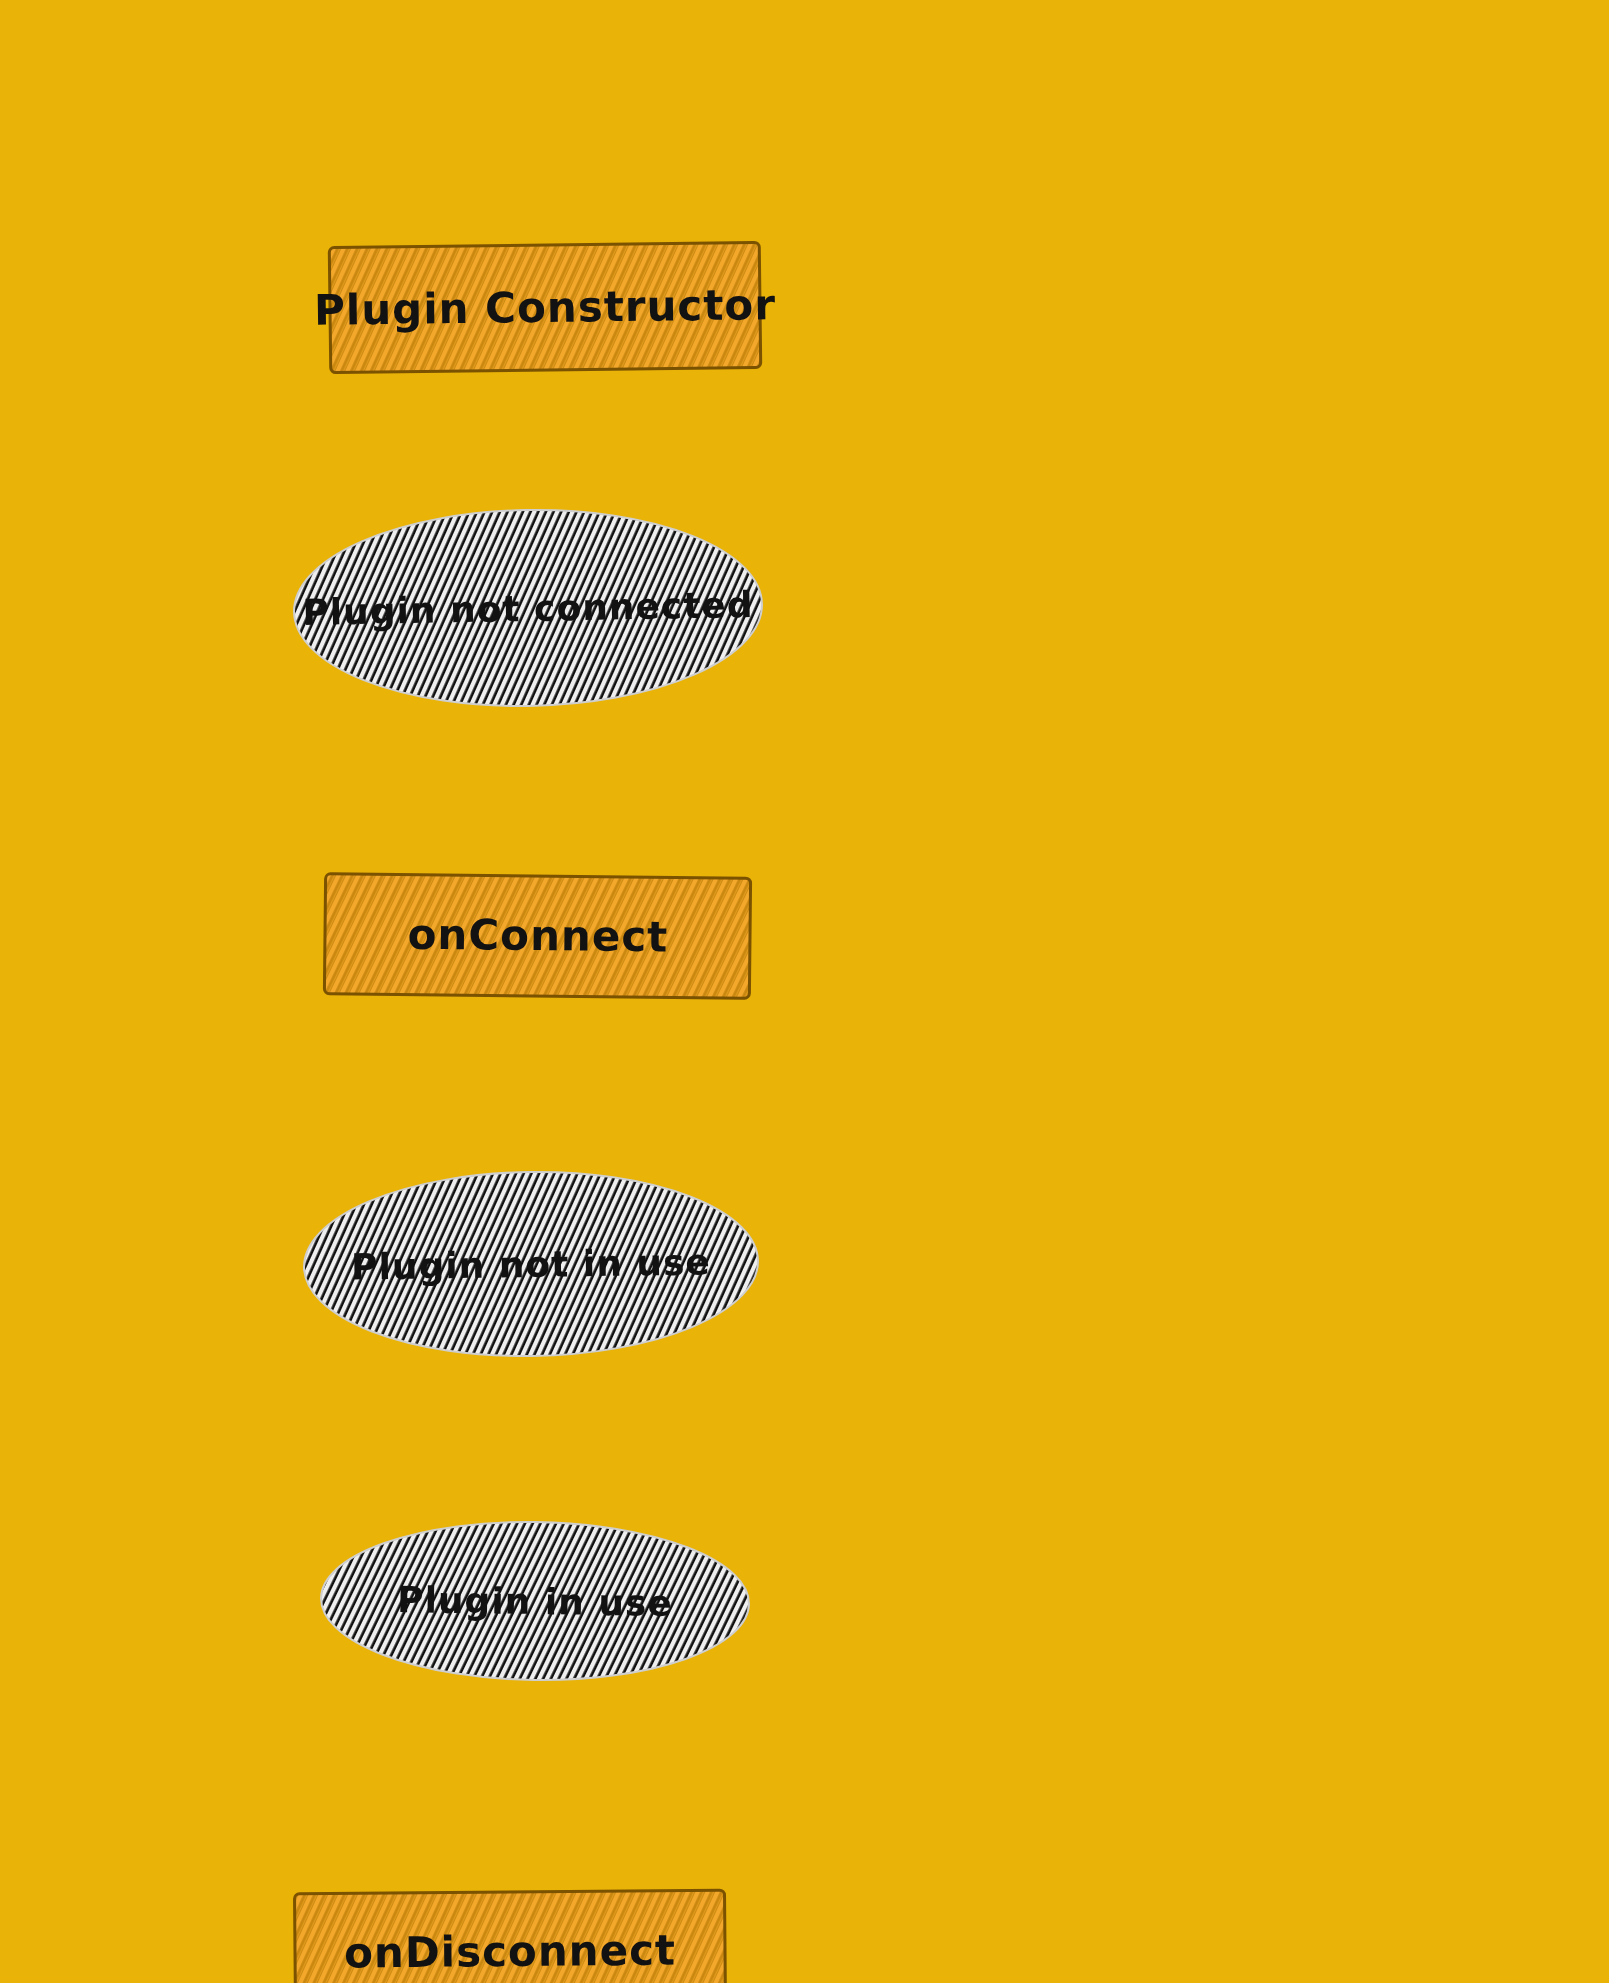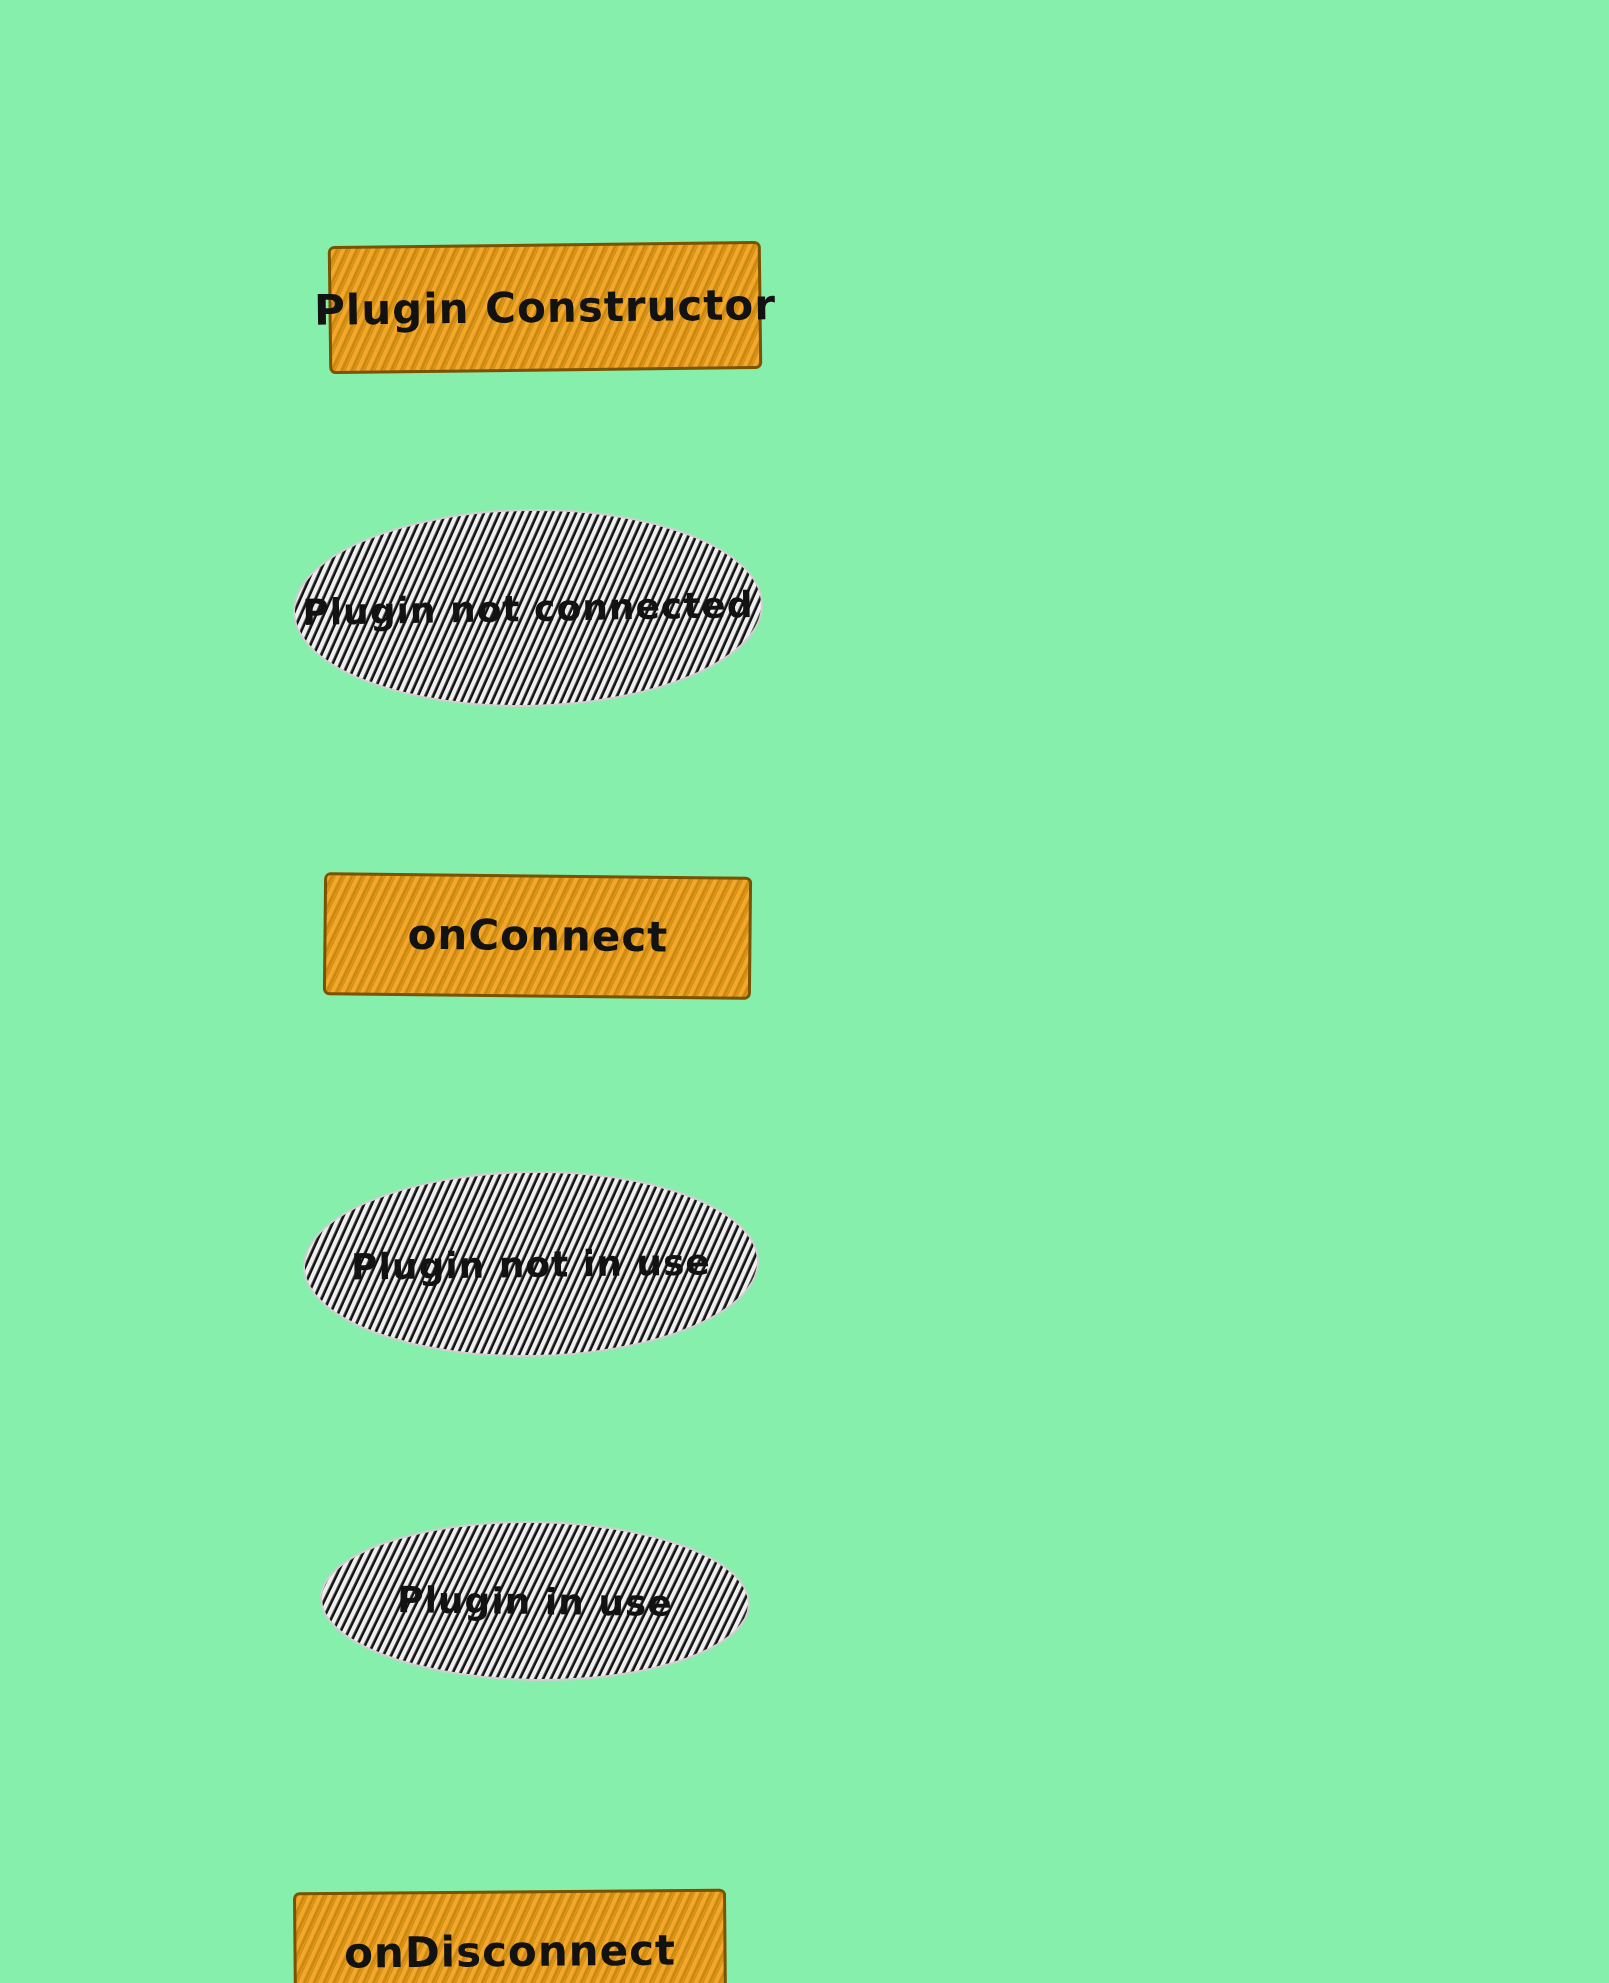--- a/index.html
+++ b/index.html
@@ -4,21 +4,21 @@
 <style>
   html, body {
     margin: 0;
     padding: 0;
     background: #000000;
   }
   .canvas {
     position: relative;
     width: 1609px;
     height: 1983px;
-    background: #86efac;
+    background: #eab308;
     overflow: hidden;
     font-family: "DejaVu Sans", "Liberation Sans", sans-serif;
   }
   svg { display: block; }
   .node-label {
     font-family: "DejaVu Sans", "Liberation Sans", sans-serif;
     font-weight: 600;
     letter-spacing: 1px;
   }
   .process-label { font-size: 42px; }

